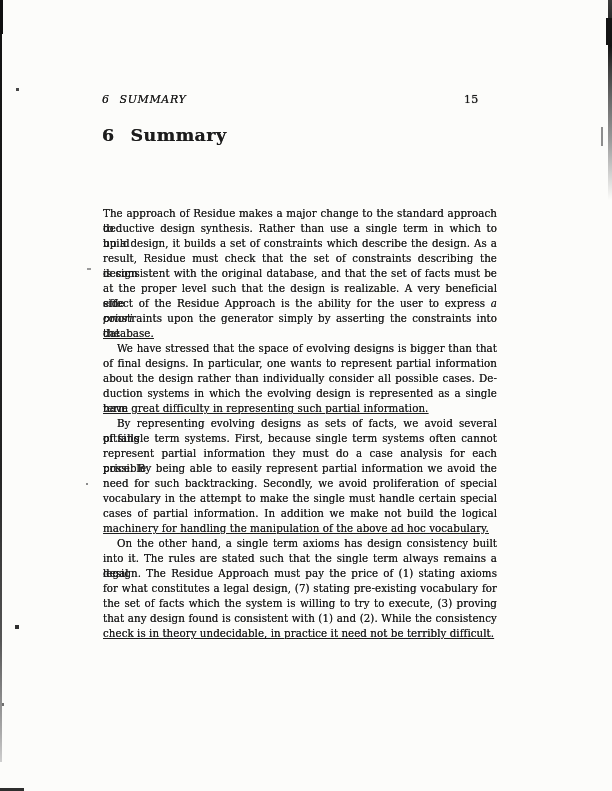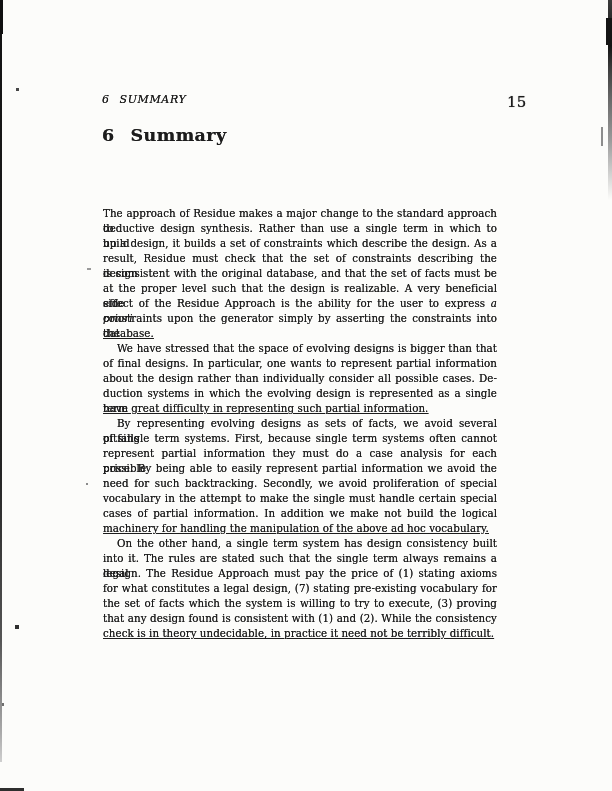--- a/index.html
+++ b/index.html
@@ -26,23 +26,23 @@
     font-size: 11px;
     font-style: italic;
     letter-spacing: 0.6px;
     text-shadow: 0 0 0.6px rgba(20,20,20,0.9);
     display: flex;
     gap: 10px;
     white-space: nowrap;
   }
   #page-number {
     position: absolute;
-    left: 507px;
+    left: 464px;
     top: 93px;
-    font-size: 15px;
+    font-size: 11px;
     letter-spacing: 0.3px;
     text-shadow: 0 0 0.7px rgba(20,20,20,0.9);
   }
   
   #section-heading {
     position: absolute;
     left: 102px;
     top: 125px;
     font-size: 17.5px;
     font-weight: bold;
@@ -137,21 +137,21 @@
         <div class="tline indent">By representing evolving designs as sets of facts, we avoid several pitfalls</div>
         <div class="tline">of single term systems. First, because single term systems often cannot</div>
         <div class="tline">represent partial information they must do a case analysis for each possible</div>
         <div class="tline">price. By being able to easily represent partial information we avoid the</div>
         <div class="tline">need for such backtracking. Secondly, we avoid proliferation of special</div>
         <div class="tline">vocabulary in the attempt to make the single must handle certain special</div>
         <div class="tline">cases of partial information. In addition we make not build the logical</div>
         <div class="tline lastline">machinery for handling the manipulation of the above ad hoc vocabulary.</div>
       </div>
       <div class="para">
-        <div class="tline indent">On the other hand, a single term system has design consistency built</div>
+        <div class="tline indent">On the other hand, a single term axioms has design consistency built</div>
         <div class="tline">into it. The rules are stated such that the single term always remains a legal</div>
         <div class="tline">design. The Residue Approach must pay the price of (1) stating axioms</div>
         <div class="tline">for what constitutes a legal design, (7) stating pre-existing vocabulary for</div>
         <div class="tline">the set of facts which the system is willing to try to execute, (3) proving</div>
         <div class="tline">that any design found is consistent with (1) and (2). While the consistency</div>
         <div class="tline lastline">check is in theory undecidable, in practice it need not be terribly difficult.</div>
       </div>
     </div>
 
   <div class="artifact" id="left-edge-line"></div>

